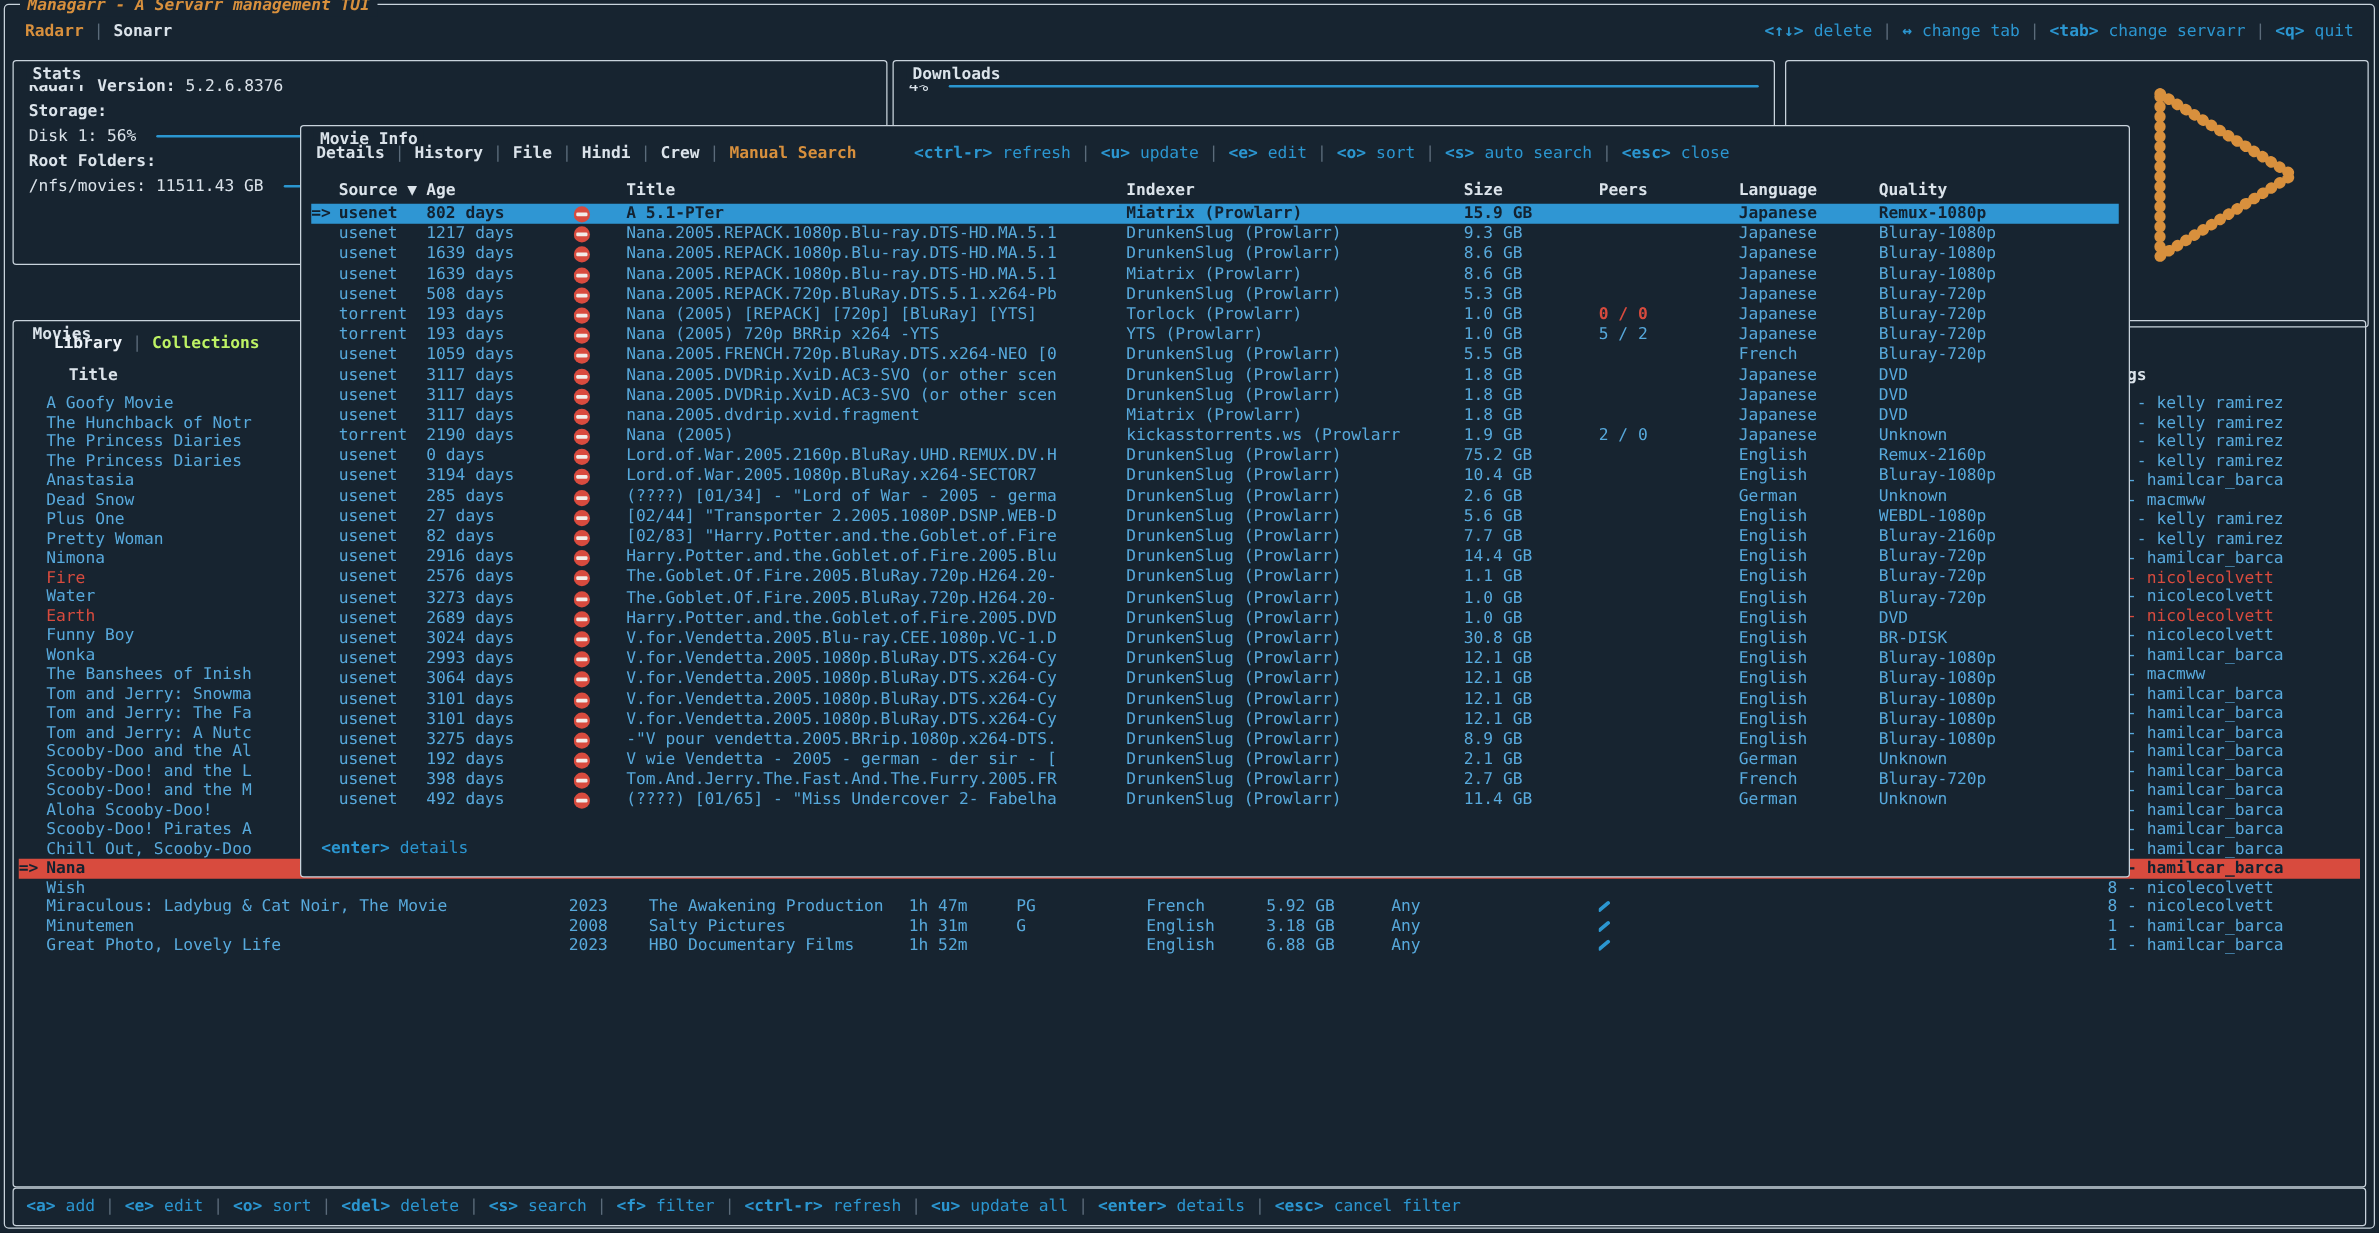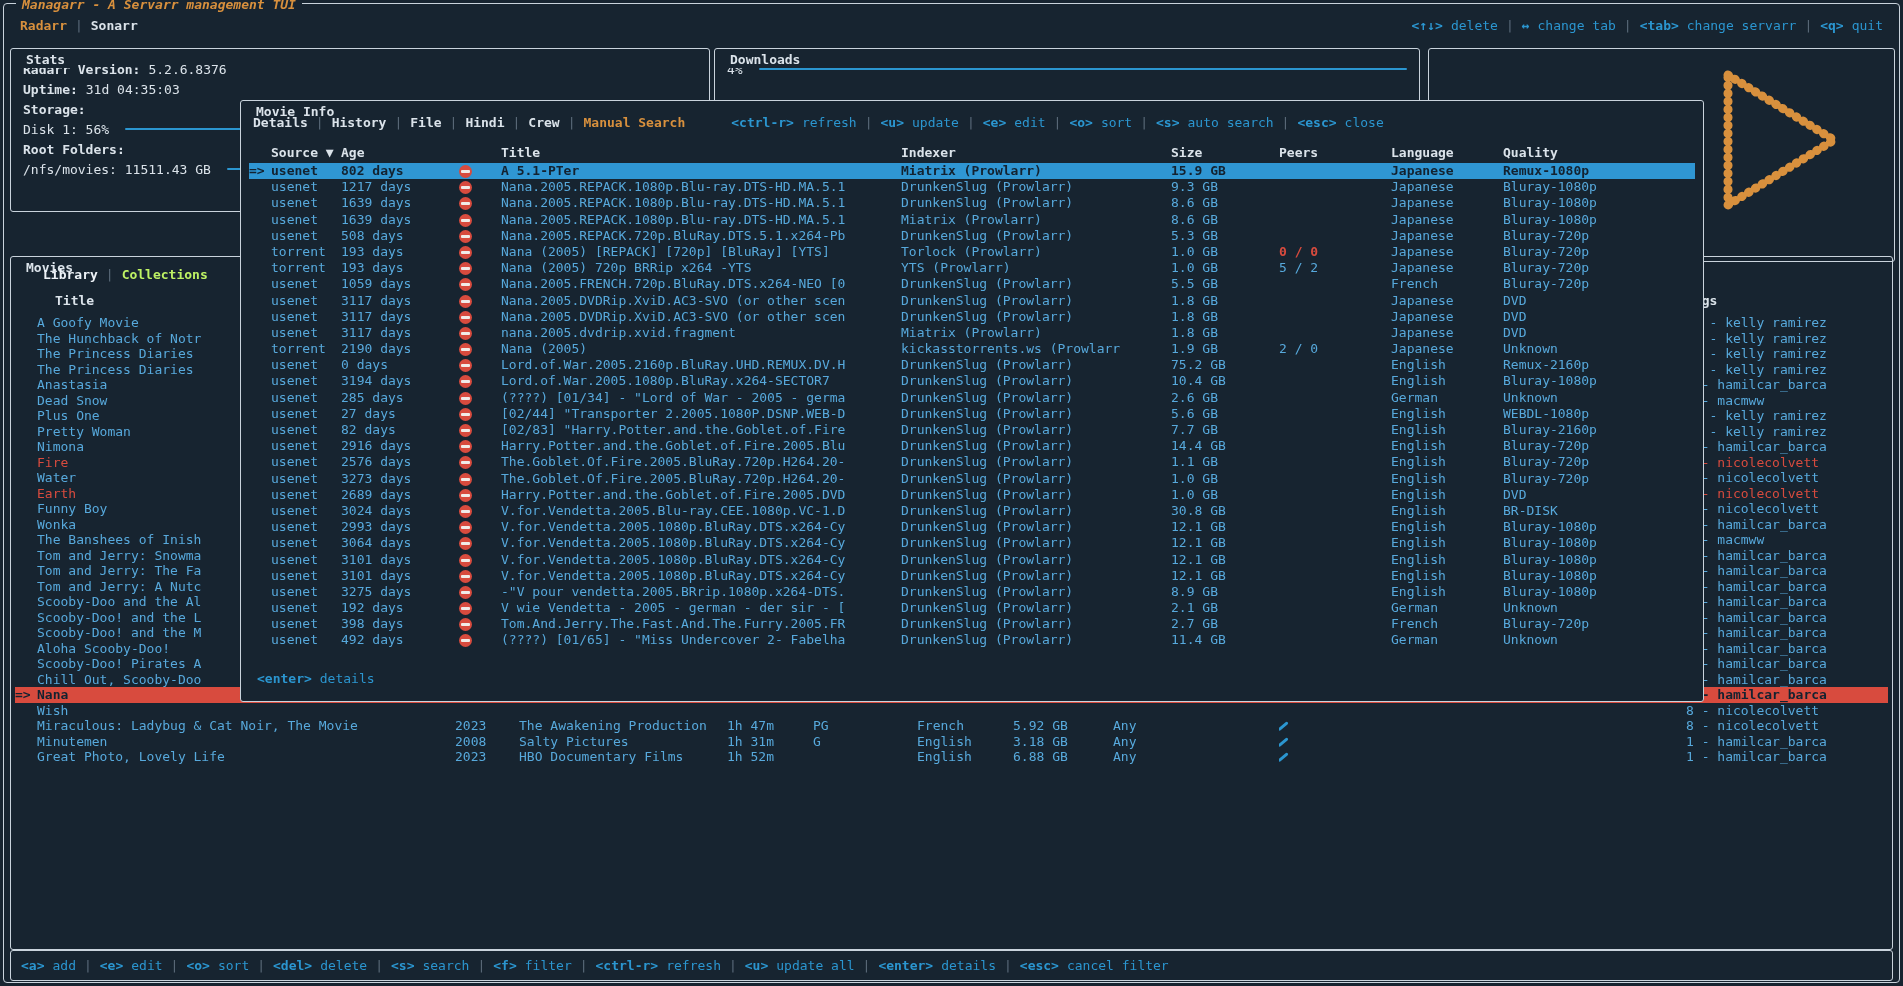--- a/index.html
+++ b/index.html
@@ -103,24 +103,20 @@
     </div>
 
   <div class="panel" id="stats-box">
     <span class="ptitle">Stats</span>
     <div class="pcontent">
       <div class="stat-line">
         <span class="lbl">Radarr Version:</span>
         <span class="val">5.2.6.8376</span>
       </div>
       <div class="stat-line">
-        <span class="lbl">Uptime:</span>
-        <span class="val">31d 04:35:03</span>
-      </div>
-      <div class="stat-line">
         <span class="lbl">Storage:</span>
       </div>
       <div class="stat-line">
         <span class="val">Disk 1: 56%</span>
         <div class="gauge"></div>
       </div>
       <div class="stat-line">
         <span class="lbl">Root Folders:</span>
       </div>
       <div class="stat-line">

